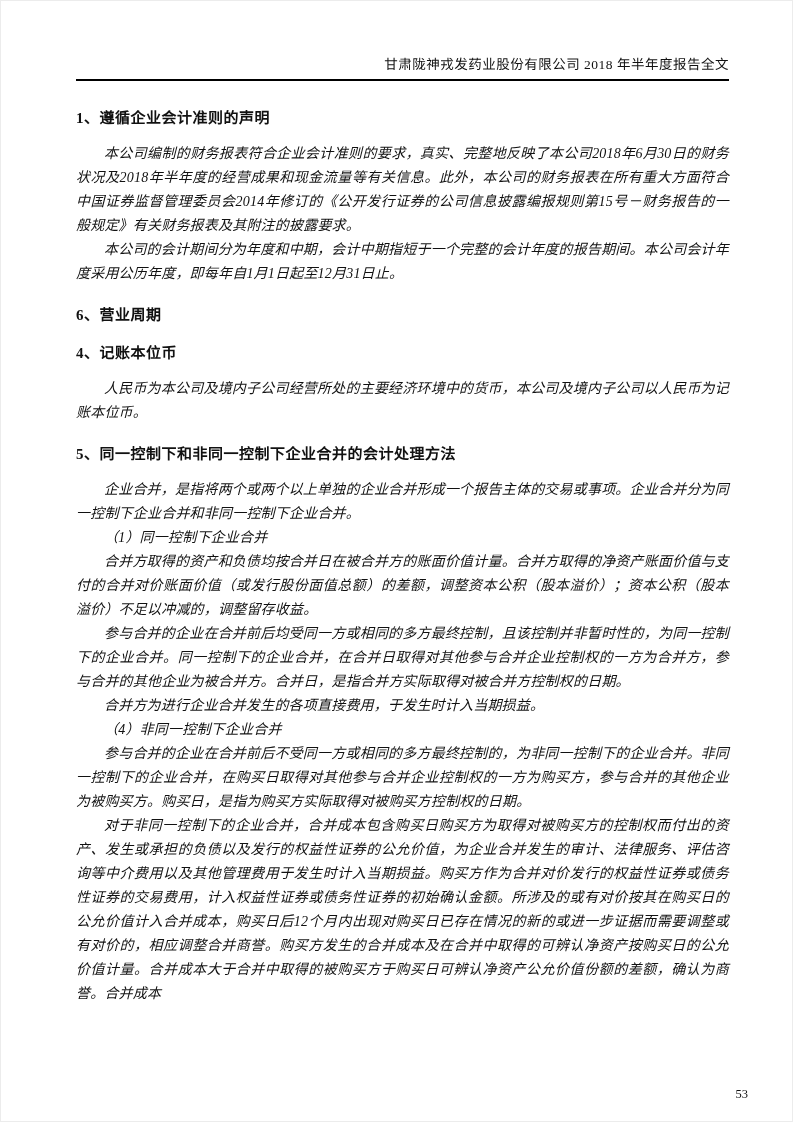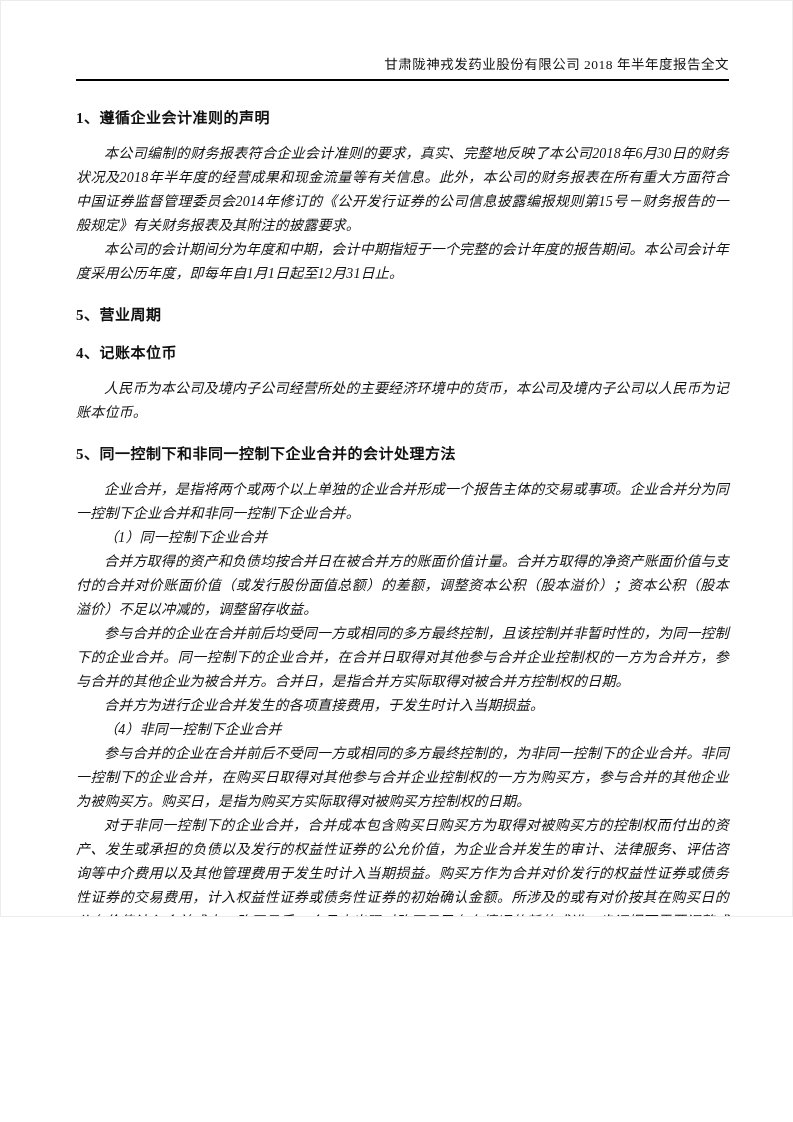--- a/index.html
+++ b/index.html
@@ -3,21 +3,21 @@
 <meta charset="utf-8">
 <style>
   html, body {
     margin: 0;
     padding: 0;
     background: #ffffff;
   }
   .page {
     position: relative;
     width: 793px;
-    height: 917px;
+    height: 1122px;
     background: #ffffff;
     box-sizing: border-box;
     border: 1px solid #ececec;
     font-family: "Liberation Serif", "DejaVu Serif", serif;
     color: #111111;
     overflow: hidden;
   }
   .header {
     position: absolute;
     top: 52px;
@@ -72,21 +72,21 @@
 
   <div class="content">
       <div class="section">
         <div class="section-heading">1、遵循企业会计准则的声明</div>
         <p class="para">本公司编制的财务报表符合企业会计准则的要求，真实、完整地反映了本公司2018年6月30日的财务状况及2018年半年度的经营成果和现金流量等有关信息。此外，本公司的财务报表在所有重大方面符合中国证券监督管理委员会2014年修订的《公开发行证券的公司信息披露编报规则第15号－财务报告的一般规定》有关财务报表及其附注的披露要求。</p>
       </div>
       <div class="section">
         <p class="para">本公司的会计期间分为年度和中期，会计中期指短于一个完整的会计年度的报告期间。本公司会计年度采用公历年度，即每年自1月1日起至12月31日止。</p>
       </div>
       <div class="section">
-        <div class="section-heading">5、营业周期</div>
+        <div class="section-heading">6、营业周期</div>
       </div>
       <div class="section">
         <div class="section-heading">4、记账本位币</div>
         <p class="para">人民币为本公司及境内子公司经营所处的主要经济环境中的货币，本公司及境内子公司以人民币为记账本位币。</p>
       </div>
       <div class="section">
         <div class="section-heading">5、同一控制下和非同一控制下企业合并的会计处理方法</div>
         <p class="para">企业合并，是指将两个或两个以上单独的企业合并形成一个报告主体的交易或事项。企业合并分为同一控制下企业合并和非同一控制下企业合并。</p>
         <p class="para">（1）同一控制下企业合并</p>
         <p class="para">合并方取得的资产和负债均按合并日在被合并方的账面价值计量。合并方取得的净资产账面价值与支付的合并对价账面价值（或发行股份面值总额）的差额，调整资本公积（股本溢价）；资本公积（股本溢价）不足以冲减的，调整留存收益。</p>

